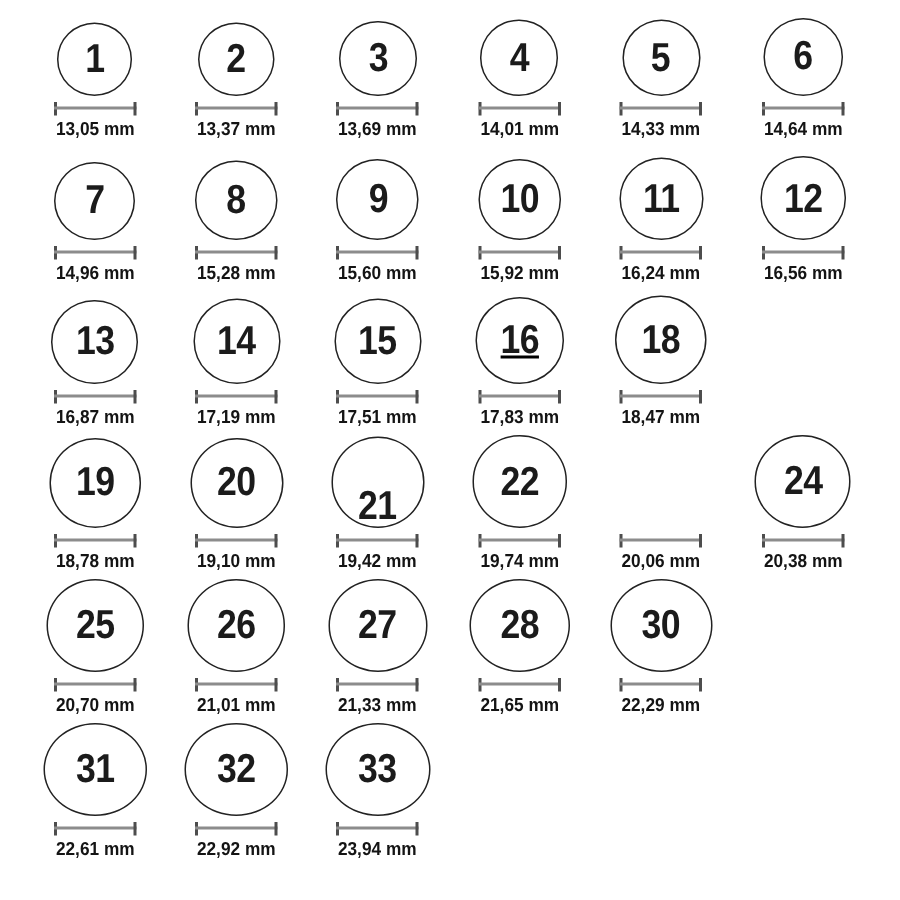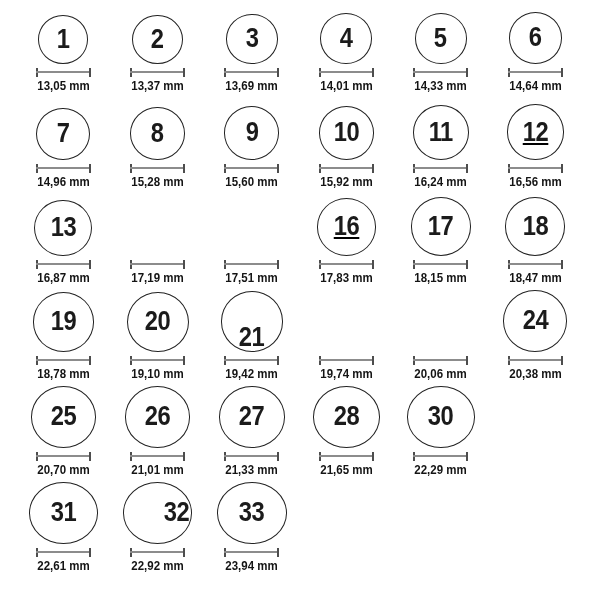--- a/index.html
+++ b/index.html
@@ -207,21 +207,21 @@
       <span class="num">11</span>
     </div>
     <div class="mline">
       <span class="tick left"></span>
       <span class="bar"></span>
       <span class="tick right"></span>
     </div>
     <div class="mlabel">16,24 mm</div>
   </div>
         <div class="cell">
-    <div class="circle" style="width: 56.875px; height: 55.1687px; text-decoration: underline;">
+    <div class="circle" style="width: 56.875px; height: 55.1687px;">
       <span class="num">12</span>
     </div>
     <div class="mline">
       <span class="tick left"></span>
       <span class="bar"></span>
       <span class="tick right"></span>
     </div>
     <div class="mlabel">16,56 mm</div>
   </div>
       </div>
@@ -231,58 +231,53 @@
       <span class="num">13</span>
     </div>
     <div class="mline">
       <span class="tick left"></span>
       <span class="bar"></span>
       <span class="tick right"></span>
     </div>
     <div class="mlabel">16,87 mm</div>
   </div>
         <div class="cell">
+    <div class="circle" style="width: 58.125px; height: 56.3813px;">
+      <span class="num">14</span>
+    </div>
     <div class="mline">
       <span class="tick left"></span>
       <span class="bar"></span>
       <span class="tick right"></span>
     </div>
     <div class="mlabel">17,19 mm</div>
   </div>
         <div class="cell">
+    <div class="circle" style="width: 58.75px; height: 56.9875px;">
+      <span class="num">15</span>
+    </div>
     <div class="mline">
       <span class="tick left"></span>
       <span class="bar"></span>
       <span class="tick right"></span>
     </div>
     <div class="mlabel">17,51 mm</div>
   </div>
         <div class="cell">
     <div class="circle" style="width: 59.375px; height: 57.5938px; text-decoration: underline;">
       <span class="num">16</span>
     </div>
     <div class="mline">
       <span class="tick left"></span>
       <span class="bar"></span>
       <span class="tick right"></span>
     </div>
     <div class="mlabel">17,83 mm</div>
   </div>
         <div class="cell">
-    <div class="circle" style="width: 60px; height: 58.2px;">
-      <span class="num">17</span>
-    </div>
-    <div class="mline">
-      <span class="tick left"></span>
-      <span class="bar"></span>
-      <span class="tick right"></span>
-    </div>
-    <div class="mlabel">18,15 mm</div>
-  </div>
-        <div class="cell">
     <div class="circle" style="width: 60.625px; height: 58.8062px;">
       <span class="num">18</span>
     </div>
     <div class="mline">
       <span class="tick left"></span>
       <span class="bar"></span>
       <span class="tick right"></span>
     </div>
     <div class="mlabel">18,47 mm</div>
   </div>
@@ -315,20 +310,23 @@
       <span class="num">21</span>
     </div>
     <div class="mline">
       <span class="tick left"></span>
       <span class="bar"></span>
       <span class="tick right"></span>
     </div>
     <div class="mlabel">19,42 mm</div>
   </div>
         <div class="cell">
+    <div class="circle" style="width: 63.125px; height: 61.2312px;">
+      <span class="num">22</span>
+    </div>
     <div class="mline">
       <span class="tick left"></span>
       <span class="bar"></span>
       <span class="tick right"></span>
     </div>
     <div class="mlabel">19,74 mm</div>
   </div>
         <div class="cell">
     <div class="mline">
       <span class="tick left"></span>
@@ -412,21 +410,21 @@
       <span class="num">31</span>
     </div>
     <div class="mline">
       <span class="tick left"></span>
       <span class="bar"></span>
       <span class="tick right"></span>
     </div>
     <div class="mlabel">22,61 mm</div>
   </div>
         <div class="cell">
-    <div class="circle" style="width: 69.375px; height: 67.2938px; justify-content: flex-end;">
+    <div class="circle" style="width: 69.375px; height: 67.2938px;">
       <span class="num">32</span>
     </div>
     <div class="mline">
       <span class="tick left"></span>
       <span class="bar"></span>
       <span class="tick right"></span>
     </div>
     <div class="mlabel">22,92 mm</div>
   </div>
         <div class="cell">

